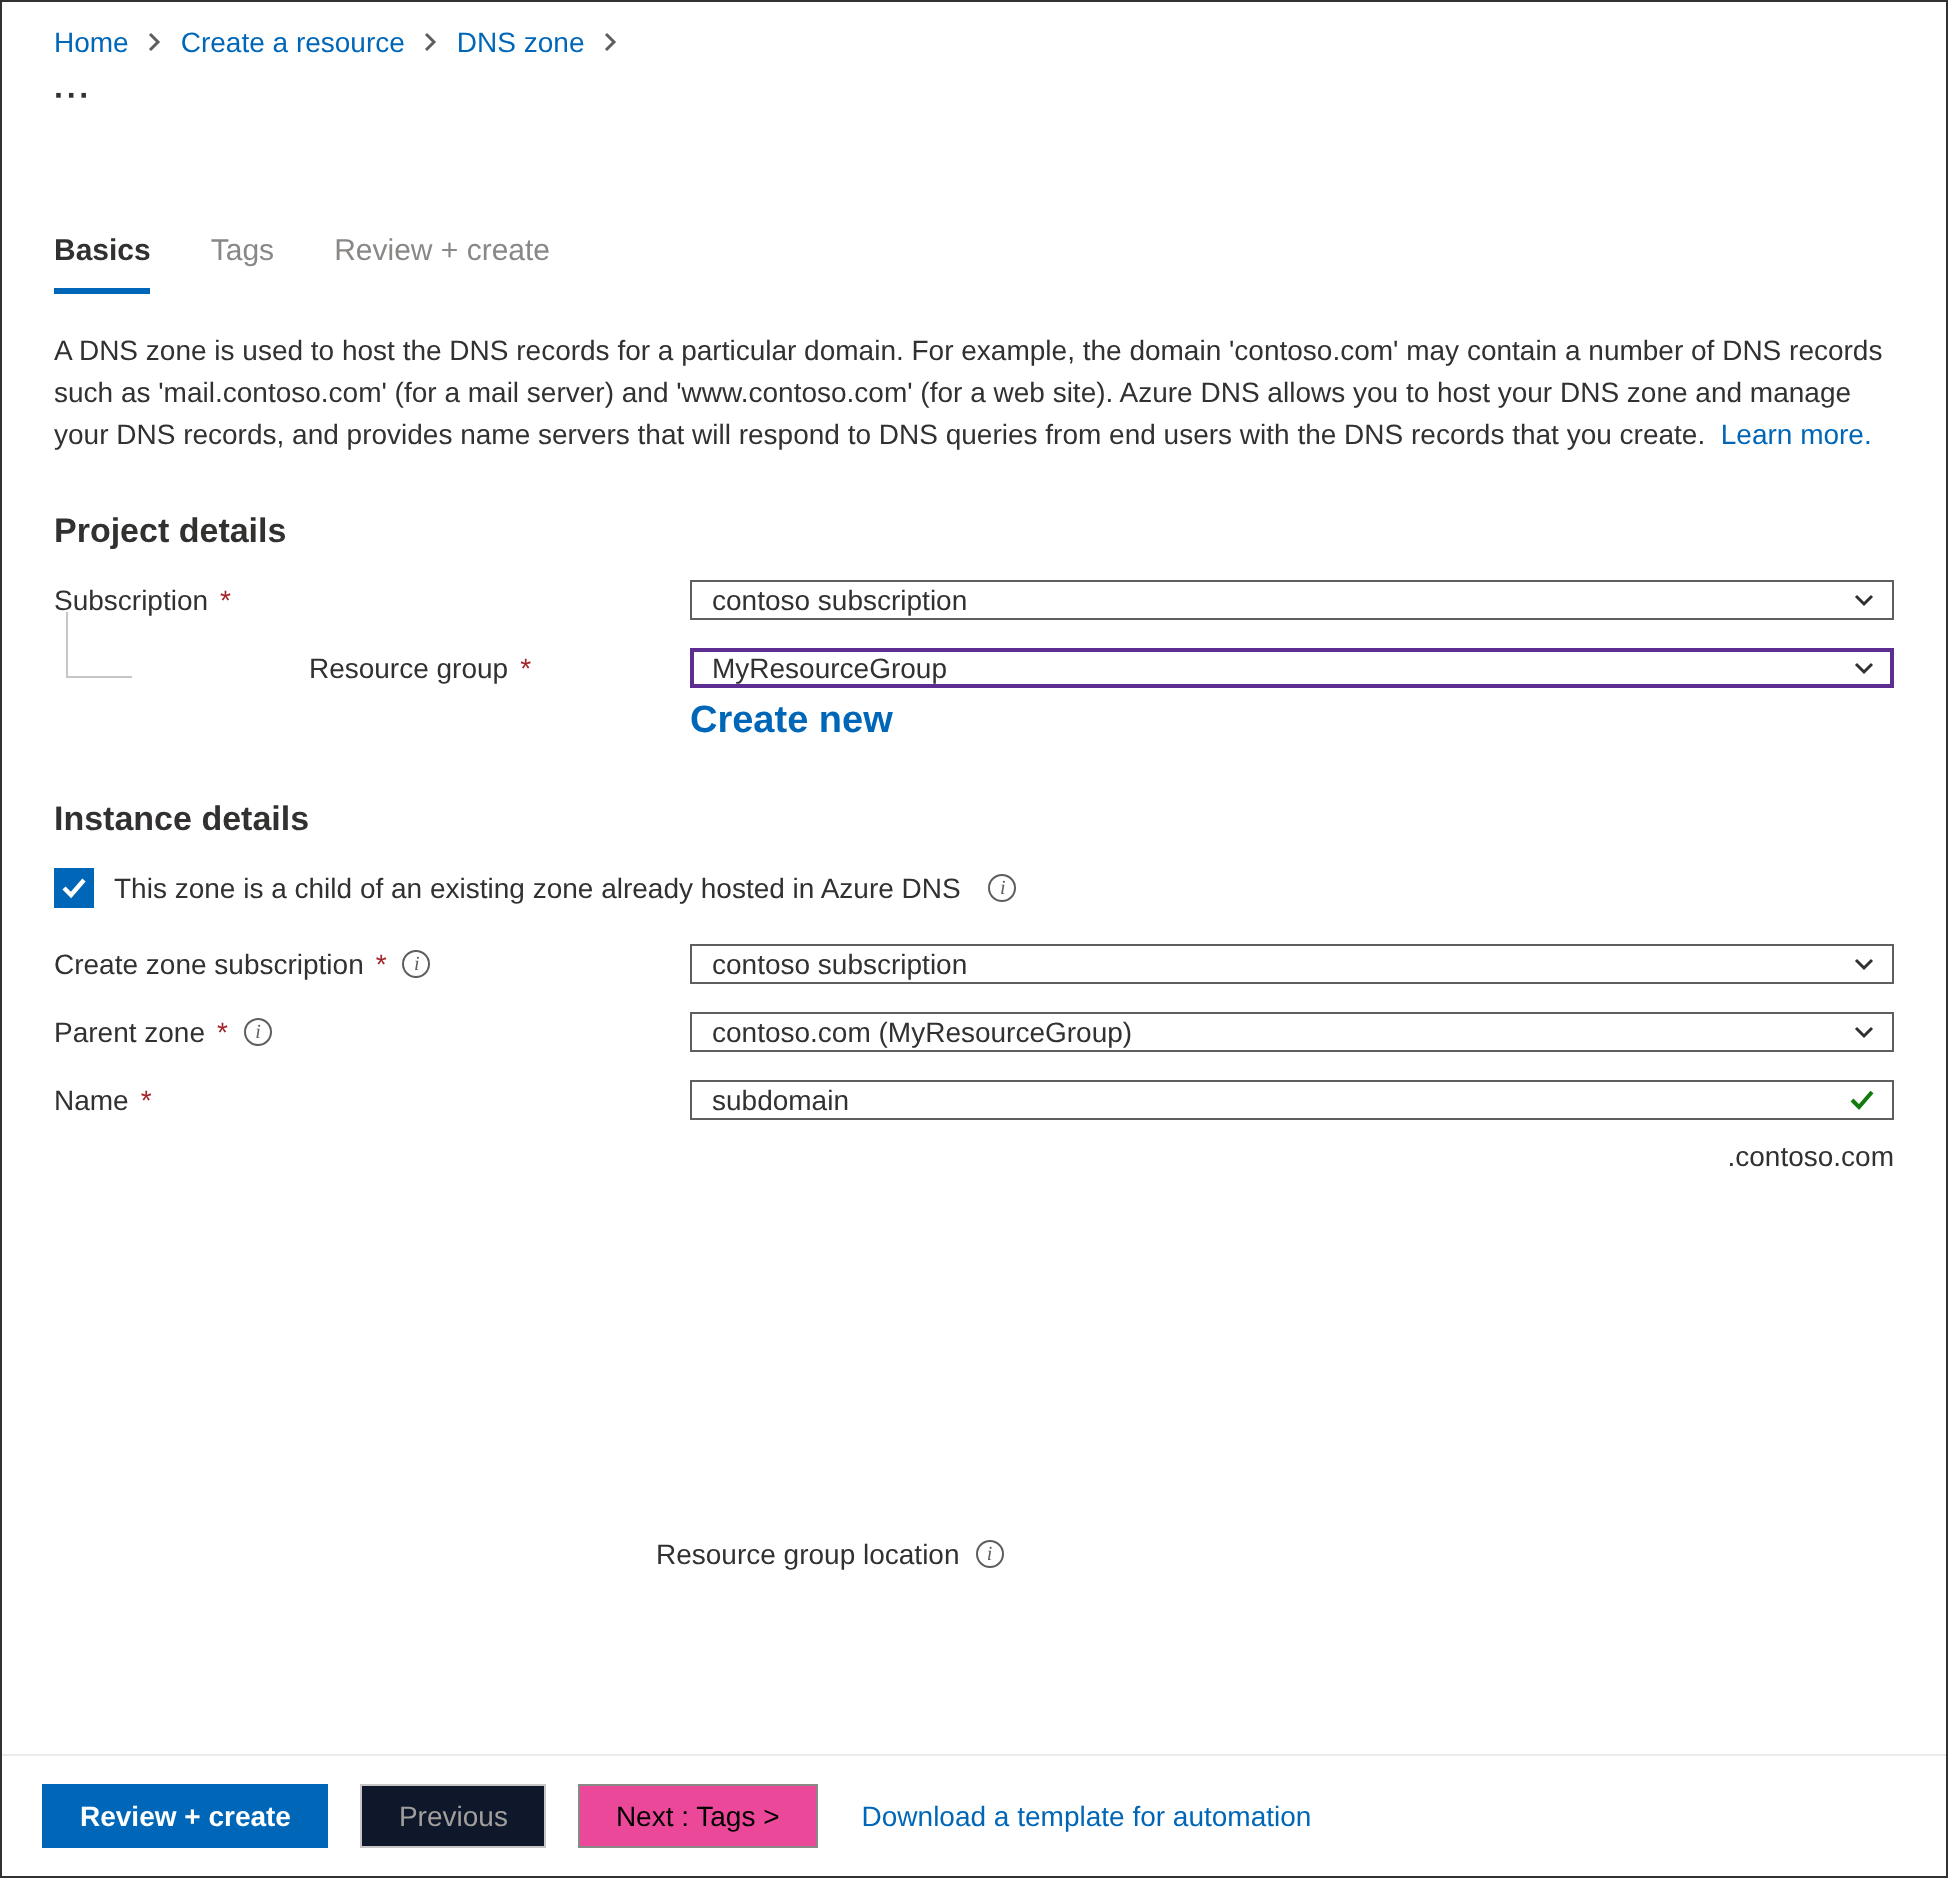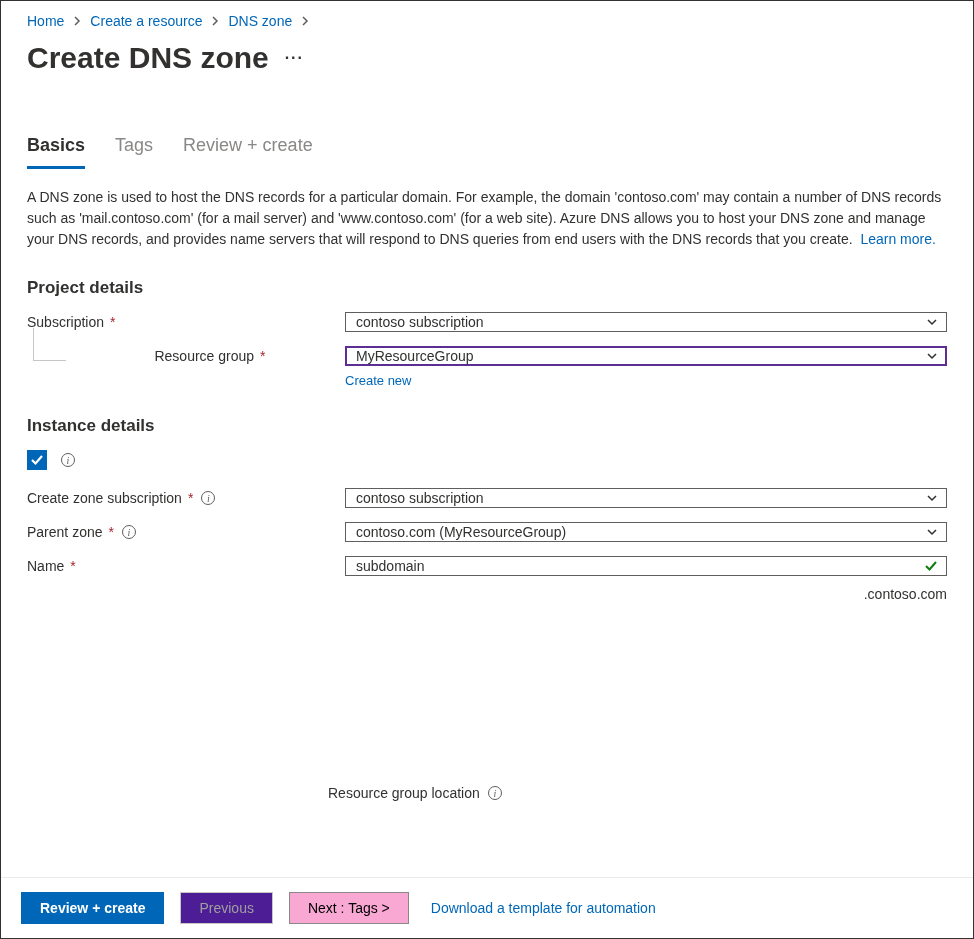--- a/index.html
+++ b/index.html
@@ -38,21 +38,21 @@
   .tabs {
     display:flex;
     gap:30px;
     margin-top: 54px;
     border-bottom:1px solid transparent;
   }
   .tab {
     padding: 6px 0 10px 0;
     color:#8a8886;
     cursor:pointer;
-    font-size:18px;
+    font-size:15px;
   }
   .tab.active {
     color:#323130;
     font-weight:600;
     border-bottom:3px solid #0067b8;
     margin-bottom:-1px;
   }
   .intro {
     margin-top:18px;
     line-height:1.5;
@@ -133,21 +133,21 @@
     width:32px;
     height:32px;
     border-left:1px solid #c8c6c4;
     border-bottom:1px solid #c8c6c4;
   }
   .sublink {
     margin-left:318px;
     margin-top:-8px;
     margin-bottom:8px;
   }
-  .sublink a { color:#0067b8; text-decoration:none; font-size:13px; cursor:pointer; }
+  .sublink a { color:#0067b8; text-decoration:none; font-size:19px; cursor:pointer;font-weight:bold; }
   .suffix-row {
     text-align:right;
     font-size:14px;
     color:#323130;
     margin-top:-4px;
     margin-bottom:10px;
   }
   .checkbox-row {
     display:flex;
     align-items:center;
@@ -173,33 +173,33 @@
     padding: 14px 20px;
     display:flex;
     align-items:center;
     gap:16px;
   }
   .btn {
     height:32px;
     padding: 0 18px;
     font-size:14px;
     border:1px solid #8a8886;
-    background:#f9a8d4;
+    background:#ec4899;
     cursor:pointer;
     display:inline-flex;
     align-items:center;
   }
   .btn.primary {
     background:#0067b8;
     border-color:#0067b8;
     color:#fff;
     font-weight:600;
   }
   .btn.disabled {
-    background:#4c1d95;
+    background:#0f172a;
     color:#a19f9d;
     border-color:#c8c6c4;
     cursor:default;
   }
   .footer-link { color:#0067b8; text-decoration:none; cursor:pointer; font-size:14px; margin-left:6px; }
 </style>
 </head>
 <body>
 
 <div class="content">
@@ -219,21 +219,20 @@
       </span>
     <a>DNS zone</a>
     <span class="bc-sep">
         <svg viewBox="0 0 10 10">
           <path d="M3 1 L7 5 L3 9"></path>
         </svg>
       </span>
   </div>
 
   <h1 class="title">
-    <span>Create DNS zone</span>
     <span class="more-dots">···</span>
   </h1>
 
   <div class="tabs">
     <div class="tab active">Basics</div>
     <div class="tab">Tags</div>
     <div class="tab">Review + create</div>
   </div>
 
   <p class="intro">
@@ -281,20 +280,21 @@
   </div>
 
   <h2 class="section">Instance details</h2>
 
   <div class="checkbox-row">
     <div class="checkbox">
       <svg viewBox="0 0 14 14">
           <path d="M2 7 L5.5 10.5 L12 3"></path>
         </svg>
     </div>
+    <span>This zone is a child of an existing zone already hosted in Azure DNS</span>
     <span class="info-icon">i</span>
   </div>
 
   <div class="field-row">
     <div class="field-label">
       <span>Create zone subscription</span>
       <span class="req">*</span>
       <span class="info-icon">i</span>
     </div>
     <div class="field-control">

